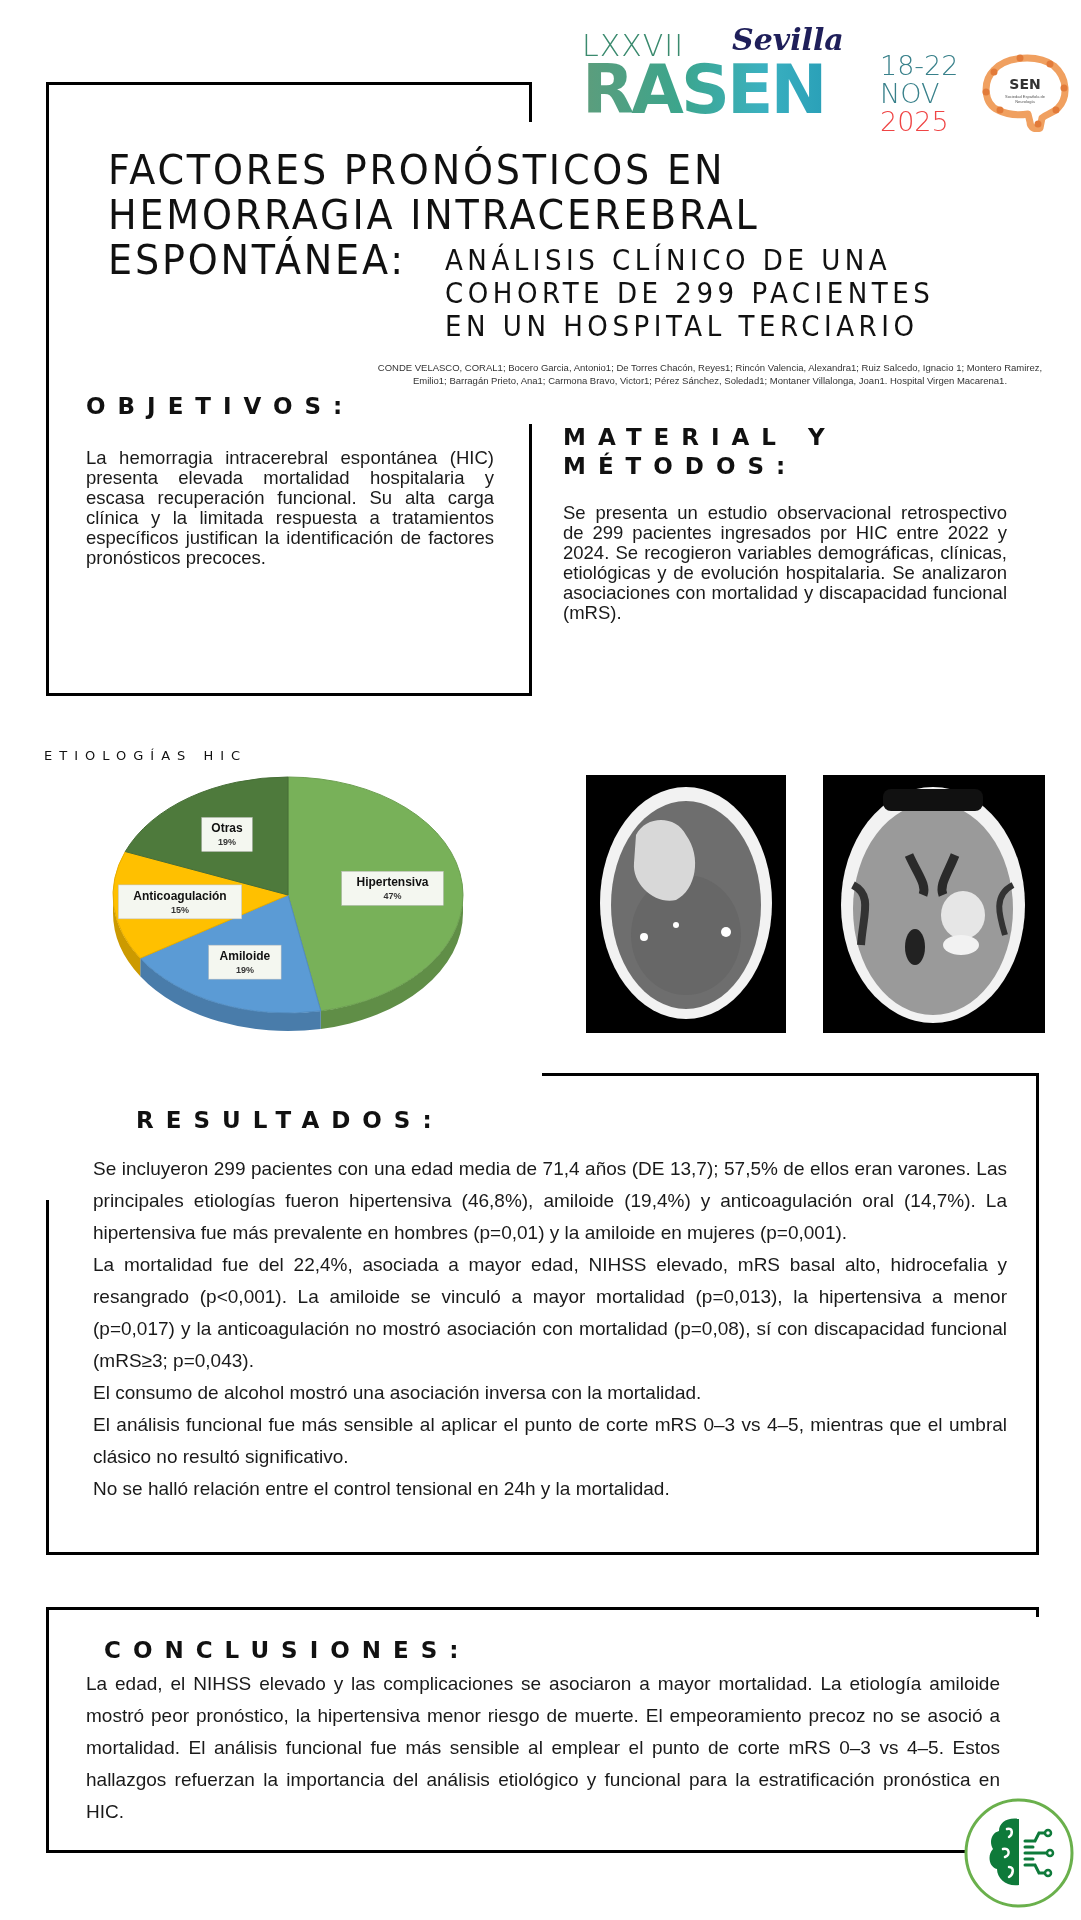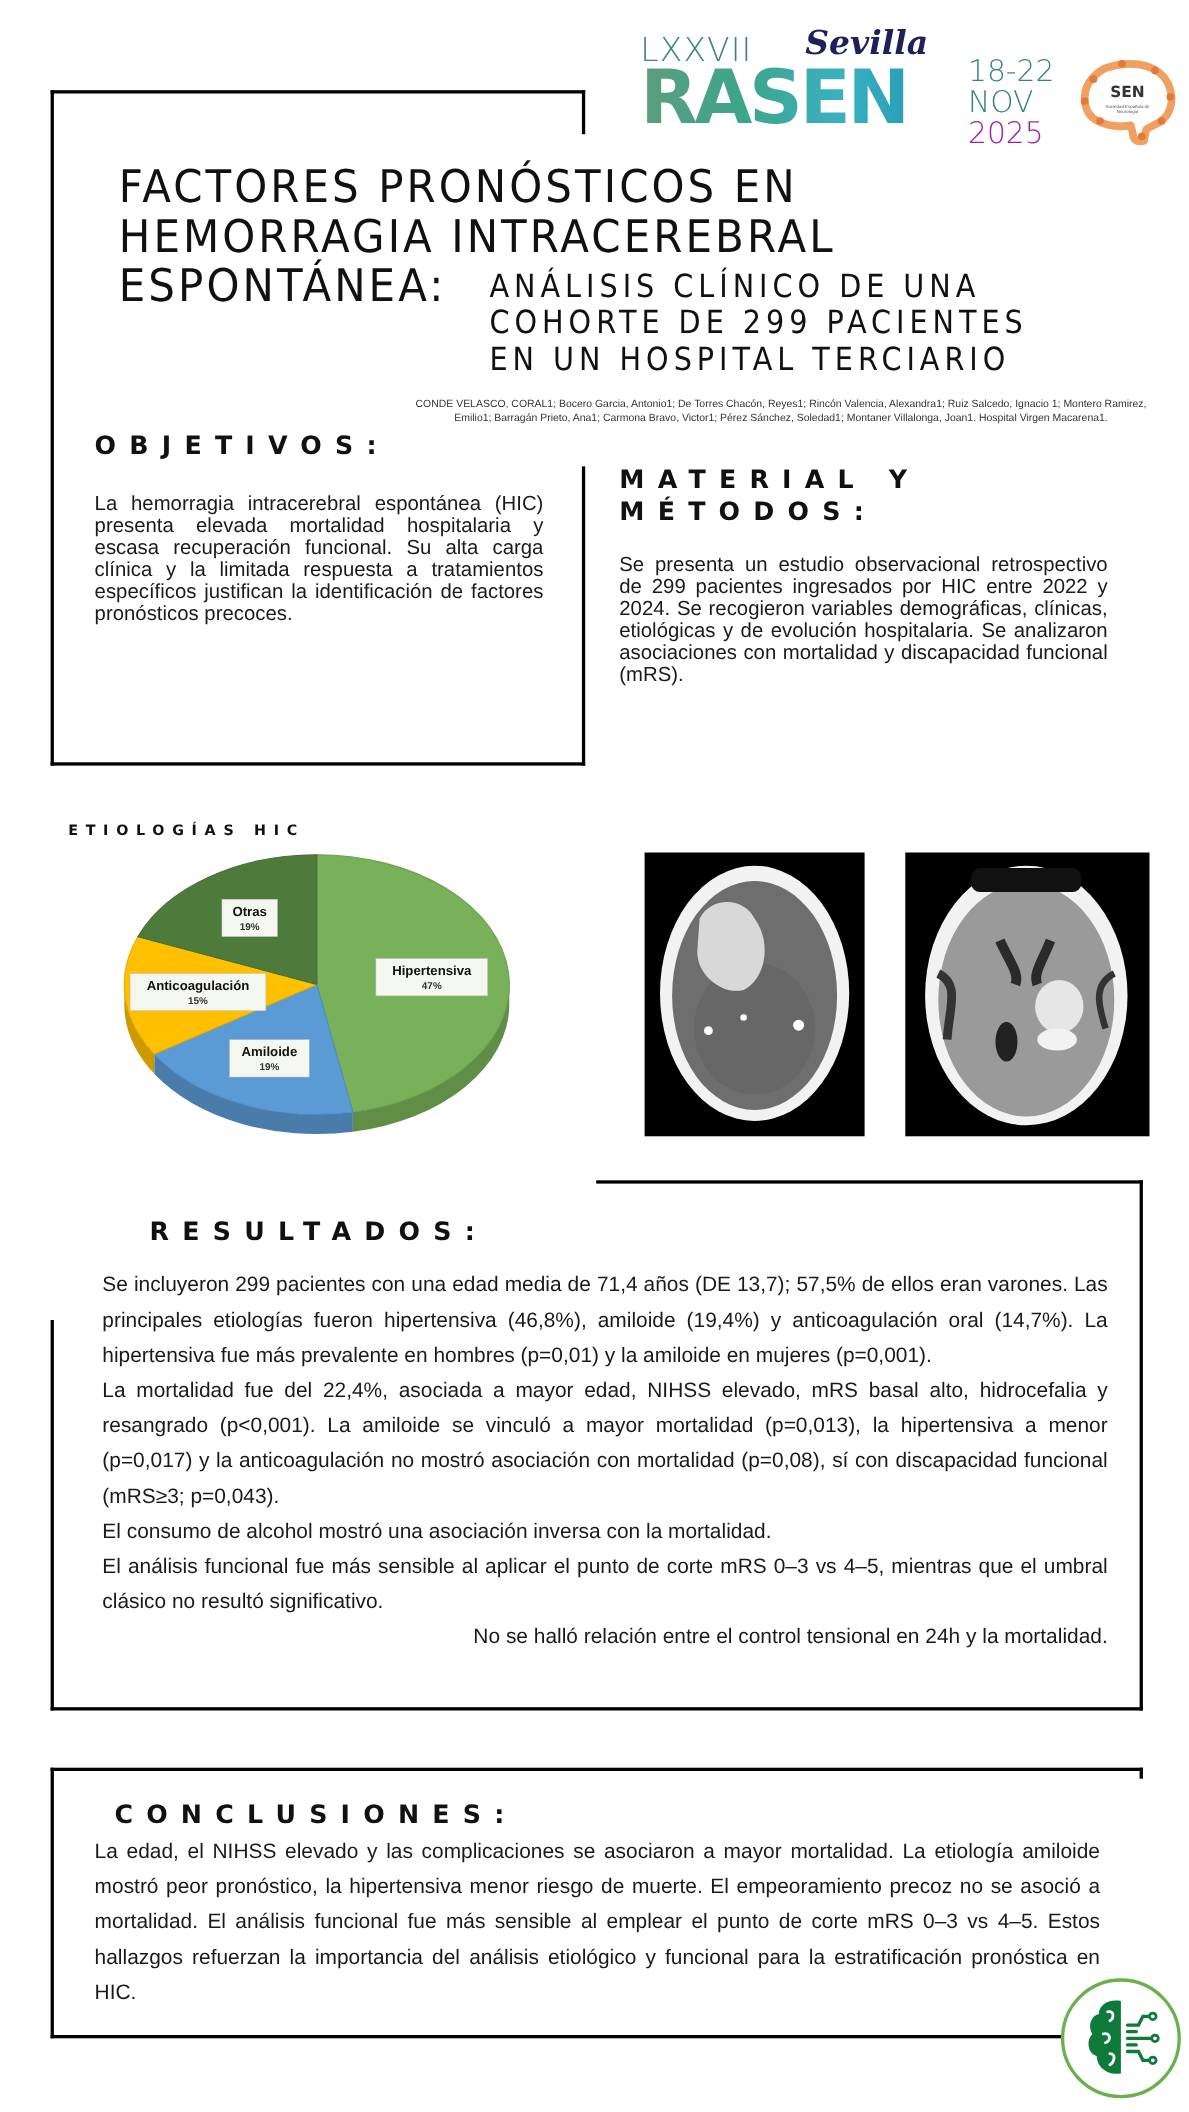--- a/index.html
+++ b/index.html
@@ -7,34 +7,34 @@
   .abs { position:absolute; }
   .frame-line { position:absolute; background:#000; }
 
   
   .logo-rasen { left:582px; top:22px; width:300px; height:110px; }
   .lxxvii { position:absolute; left:0; top:6px; font-family:"DejaVu Sans", sans-serif; font-weight:300; font-size:30px; color:#3a8a6e; letter-spacing:1px; }
   .sevilla { position:absolute; left:150px; top:0px; font-family:"DejaVu Serif", serif; font-style:italic; font-weight:bold; font-size:30px; color:#1f1f5a; }
   .rasen-word { position:absolute; left:0; top:28px; font-family:"DejaVu Sans", sans-serif; font-weight:900; font-size:68px; letter-spacing:-3px; line-height:80px;
     background:linear-gradient(90deg,#5d9d7c 0%,#3ca58c 40%,#3bb1c0 75%,#2aa0b8 100%); -webkit-background-clip:text; background-clip:text; color:transparent; }
   .dates { position:absolute; left:880px; top:52px; font-family:"DejaVu Sans", sans-serif; font-weight:300; font-size:27px; line-height:28px; color:#38808a; }
-  .dates .yr { color:#a21caf; }
+  .dates .yr { color:#ef4444; }
   .sen-logo { position:absolute; left:980px; top:52px; width:90px; height:80px; }
 
   
   .title { left:108px; top:148px; font-family:"DejaVu Sans", sans-serif; font-weight:normal; font-size:41px; line-height:45px; letter-spacing:3px; color:#111; transform:scaleX(0.93); transform-origin:left top; }
   .subtitle { left:445px; top:244px; font-family:"DejaVu Sans", sans-serif; font-size:29px; line-height:33px; letter-spacing:5px; color:#111; transform:scaleX(0.9); transform-origin:left top; }
   .authors { left:360px; top:361px; width:700px; font-size:9.5px; line-height:13px; text-align:center; color:#333; }
 
   .section-h { font-family:"DejaVu Sans", sans-serif; font-weight:bold; font-size:23px; letter-spacing:12px; color:#111; }
   .body-text { font-family:"Liberation Sans", sans-serif; font-size:19px; line-height:32px; text-align:justify; color:#1a1a1a; }
   .narrow-text { font-family:"Liberation Sans", sans-serif; font-size:18.5px; line-height:20px; text-align:justify; color:#1a1a1a; }
 
   
-  .chart-title { left:62px; top:748px; font-family:"DejaVu Sans", sans-serif; font-weight:bold; font-size:13px; letter-spacing:7px; }
+  .chart-title { left:44px; top:748px; font-family:"DejaVu Sans", sans-serif; font-weight:normal; font-size:13px; letter-spacing:7px; }
   .pie-svg { left:100px; top:765px; width:370px; height:300px; }
 
   .ct { position:absolute; background:#000; overflow:hidden; }
 </style>
 </head>
 <body>
 
 <div class="frame-line" style="left:46px; top:82px; width:486px; height:3px;"></div>
 <div class="frame-line" style="left:46px; top:82px; width:3px; height:614px;"></div>
 <div class="frame-line" style="left:529px; top:82px; width:3px; height:40px;"></div>
@@ -158,21 +158,21 @@
     <ellipse cx="92" cy="172" rx="10" ry="18" fill="#222"></ellipse>
   </svg>
 </div>
 
 <div class="abs section-h" style="left:136px; top:1107px;">RESULTADOS:</div>
 <div class="abs body-text" style="left:93px; top:1153px; width:914px;">
   <div>Se incluyeron 299 pacientes con una edad media de 71,4 años (DE 13,7); 57,5% de ellos eran varones. Las principales etiologías fueron hipertensiva (46,8%), amiloide (19,4%) y anticoagulación oral (14,7%). La hipertensiva fue más prevalente en hombres (p=0,01) y la amiloide en mujeres (p=0,001).</div>
   <div>La mortalidad fue del 22,4%, asociada a mayor edad, NIHSS elevado, mRS basal alto, hidrocefalia y resangrado (p&lt;0,001). La amiloide se vinculó a mayor mortalidad (p=0,013), la hipertensiva a menor (p=0,017) y la anticoagulación no mostró asociación con mortalidad (p=0,08), sí con discapacidad funcional (mRS≥3; p=0,043).</div>
   <div style="text-align:left;">El consumo de alcohol mostró una asociación inversa con la mortalidad.</div>
   <div>El análisis funcional fue más sensible al aplicar el punto de corte mRS 0–3 vs 4–5, mientras que el umbral clásico no resultó significativo.</div>
-  <div style="text-align:right;">No se halló relación entre el control tensional en 24h y la mortalidad.</div>
+  <div style="text-align:left;">No se halló relación entre el control tensional en 24h y la mortalidad.</div>
 </div>
 
 <div class="abs section-h" style="left:104px; top:1637px;">CONCLUSIONES:</div>
 <div class="abs body-text" style="left:86px; top:1668px; width:914px;">La edad, el NIHSS elevado y las complicaciones se asociaron a mayor mortalidad. La etiología amiloide mostró peor pronóstico, la hipertensiva menor riesgo de muerte. El empeoramiento precoz no se asoció a mortalidad. El análisis funcional fue más sensible al emplear el punto de corte mRS 0–3 vs 4–5. Estos hallazgos refuerzan la importancia del análisis etiológico y funcional para la estratificación pronóstica en HIC.</div>
 
 <div class="abs" style="left:963px; top:1797px; width:112px; height:112px;">
   <svg width="112" height="112" viewBox="0 0 112 112">
     <circle cx="56" cy="56" r="53" fill="#fff" stroke="#6ab04c" stroke-width="3"></circle>
     <path d="M56 22 C44 20 36 26 36 34 C28 36 26 46 30 52 C24 58 26 70 34 72 C34 82 44 90 56 88 Z" fill="#0e7a3a"></path>
     <path d="M44 32 C50 30 50 38 46 40 M40 52 C46 50 48 58 42 60 M46 70 C52 70 50 78 46 80" stroke="#fff" stroke-width="2.5" fill="none" stroke-linecap="round"></path>

